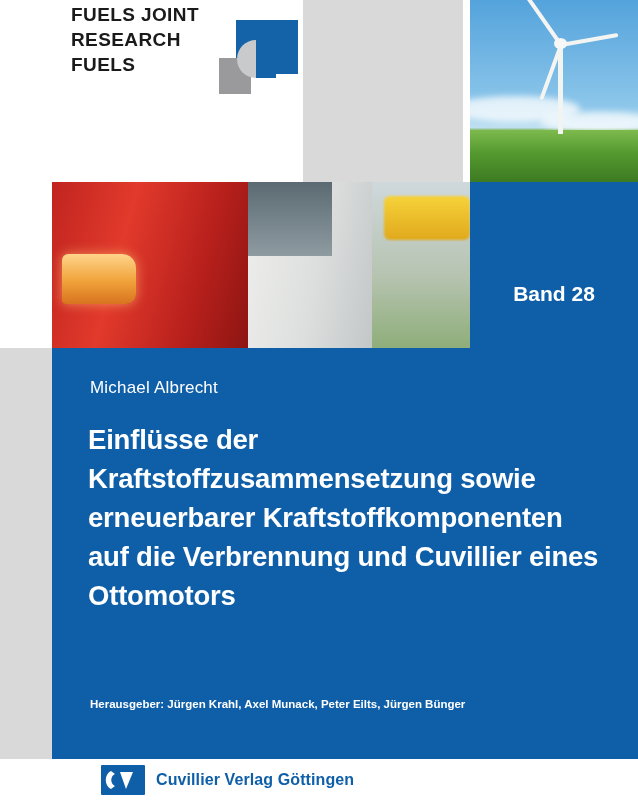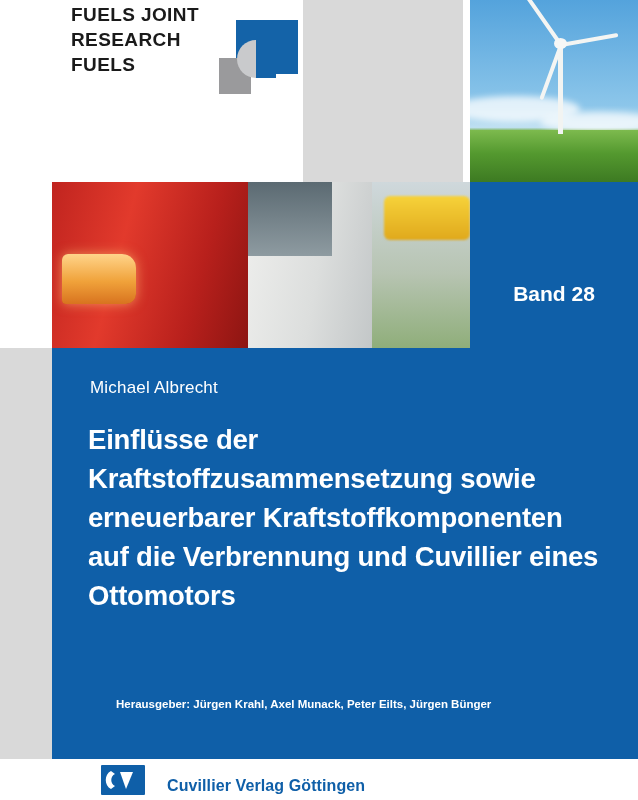--- a/index.html
+++ b/index.html
@@ -268,21 +268,21 @@
     top: 72px;
     width: 520px;
     color: #ffffff;
     font-size: 27.5px;
     font-weight: bold;
     line-height: 39px;
     letter-spacing: -0.2px;
   }
   .editors {
     position: absolute;
-    left: 64px;
+    left: 38px;
     top: 350px;
     width: 520px;
     color: #ffffff;
     font-size: 11.5px;
     font-weight: bold;
   }
 
   
   .footer {
     position: absolute;
@@ -290,22 +290,22 @@
     top: 759px;
     width: 638px;
     height: 41px;
     background: #ffffff;
   }
   .pub-wrap {
     position: absolute;
     left: 101px;
     top: 765px;
     display: flex;
-    align-items: flex-end;
-    gap: 22px;
+    align-items: center;
+    gap: 11px;
   }
   .pub-mark {
     width: 44px;
     height: 30px;
     background: #0f5fa8;
     position: relative;
     border-radius: 1px;
   }
   .pub-mark svg { position: absolute; left: 0; top: 0; }
   .pub-name {

